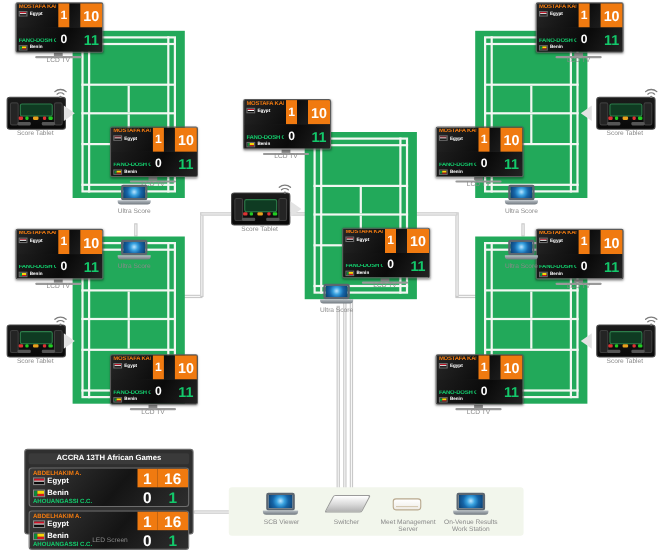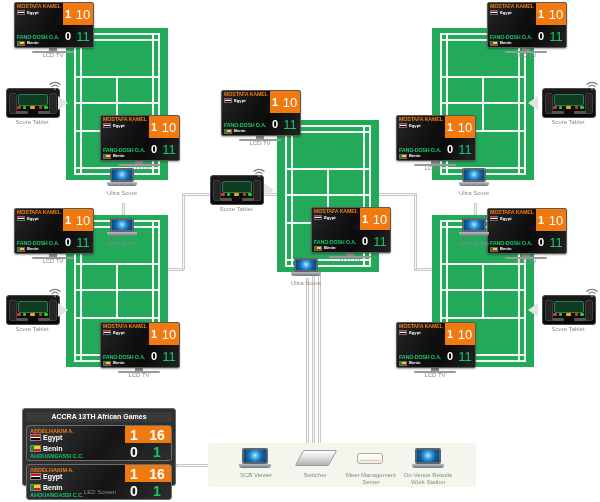--- a/index.html
+++ b/index.html
@@ -37,21 +37,21 @@
   .tv .natline{display:flex;align-items:center;gap:2px;margin-top:1px;}
   .tv .flag{flex:none;border:1px solid rgba(255,255,255,.35);box-sizing:border-box;overflow:hidden;display:flex;flex-direction:column;}
   .tv .flag i{display:block;flex:1;}
   .tv .flag.benin{flex-direction:row;}
   .tv .flag.benin .grn{flex:0 0 38%;background:#0a8a3c;}
   .tv .flag.benin .stk{flex:1;display:flex;flex-direction:column;}
   .tv .flag.benin .stk i:nth-child(1){background:#f6d50a;}
   .tv .flag.benin .stk i:nth-child(2){background:#d5181f;}
   .tv .natname{color:#ffffff;font-weight:bold;line-height:1;white-space:nowrap;}
   .tv .sets{flex:none;display:flex;align-items:center;justify-content:center;font-weight:bold;color:#ffffff;}
-  .tv .pts{flex:none;display:flex;align-items:center;justify-content:center;font-weight:normal;}
+  .tv .pts{flex:none;display:flex;align-items:center;justify-content:center;font-weight:bold;margin-left:10px;}
   .tv .rowtop .sets{background:#f07a10;color:#ffffff;}
   .tv .rowtop .pts{background:#f07a10;color:#ffffff;}
   .tv .rowbot .sets{color:#ffffff;}
   .tv .rowbot .pts{color:#13c96b;}
   .tv .stand{margin:0 auto;background:#8d8d8d;}
   .tv .base{margin:0 auto;background:#9a9a9a;border-radius:1px;}
   .cap{
     position:absolute;text-align:center;color:#8a8a8a;
     font-size:6px;line-height:7px;white-space:nowrap;
   }

